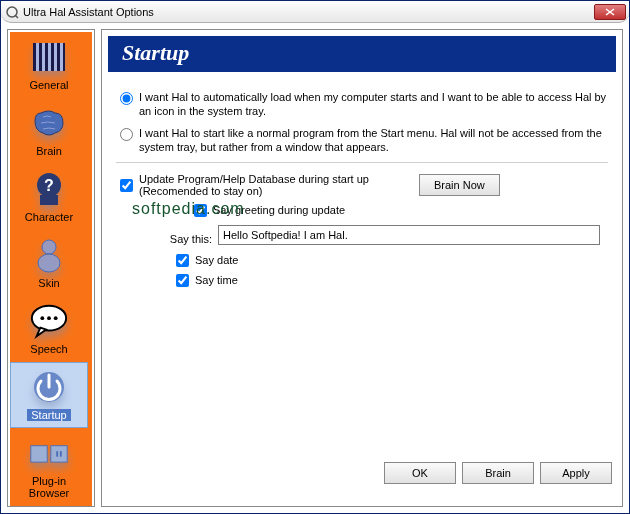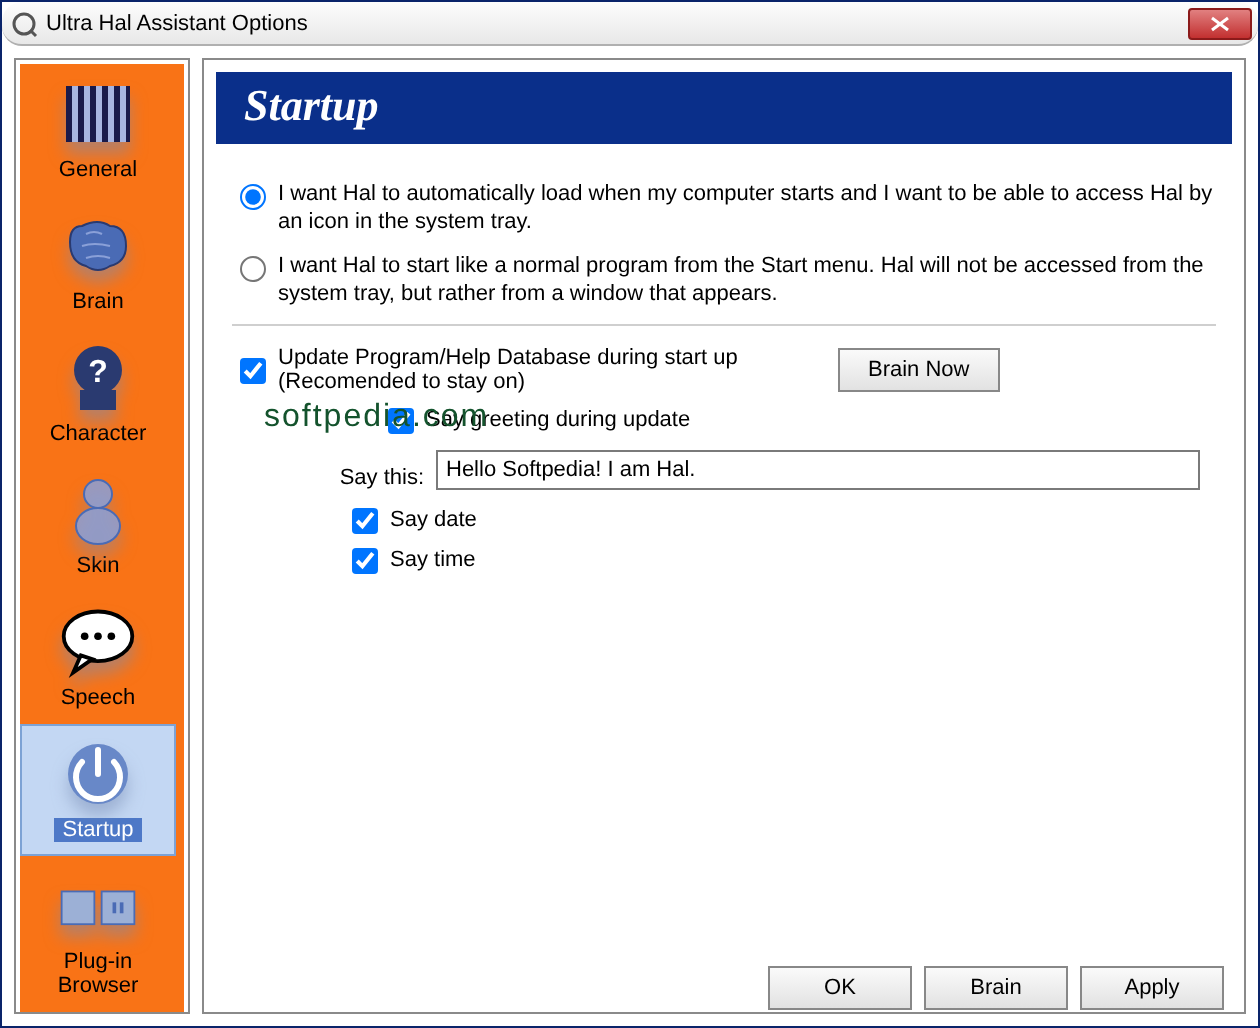--- a/index.html
+++ b/index.html
@@ -151,21 +151,21 @@
   height: 20px;
   border: 1px solid #7a7a7a;
   padding: 1px 4px;
   font-family: inherit;
   font-size: 11px;
   margin-right: 8px;
 }
 .footer-btns {
   position: absolute;
   right: 10px;
-  bottom: 1px;
+  bottom: 22px;
   display: flex;
   gap: 6px;
 }
 .footer-btns button {
   width: 72px;
   height: 22px;
   border: 1px solid #888;
   background: linear-gradient(#fafafa,#e2e2e2);
   font-family: inherit;
   font-size: 11px;

